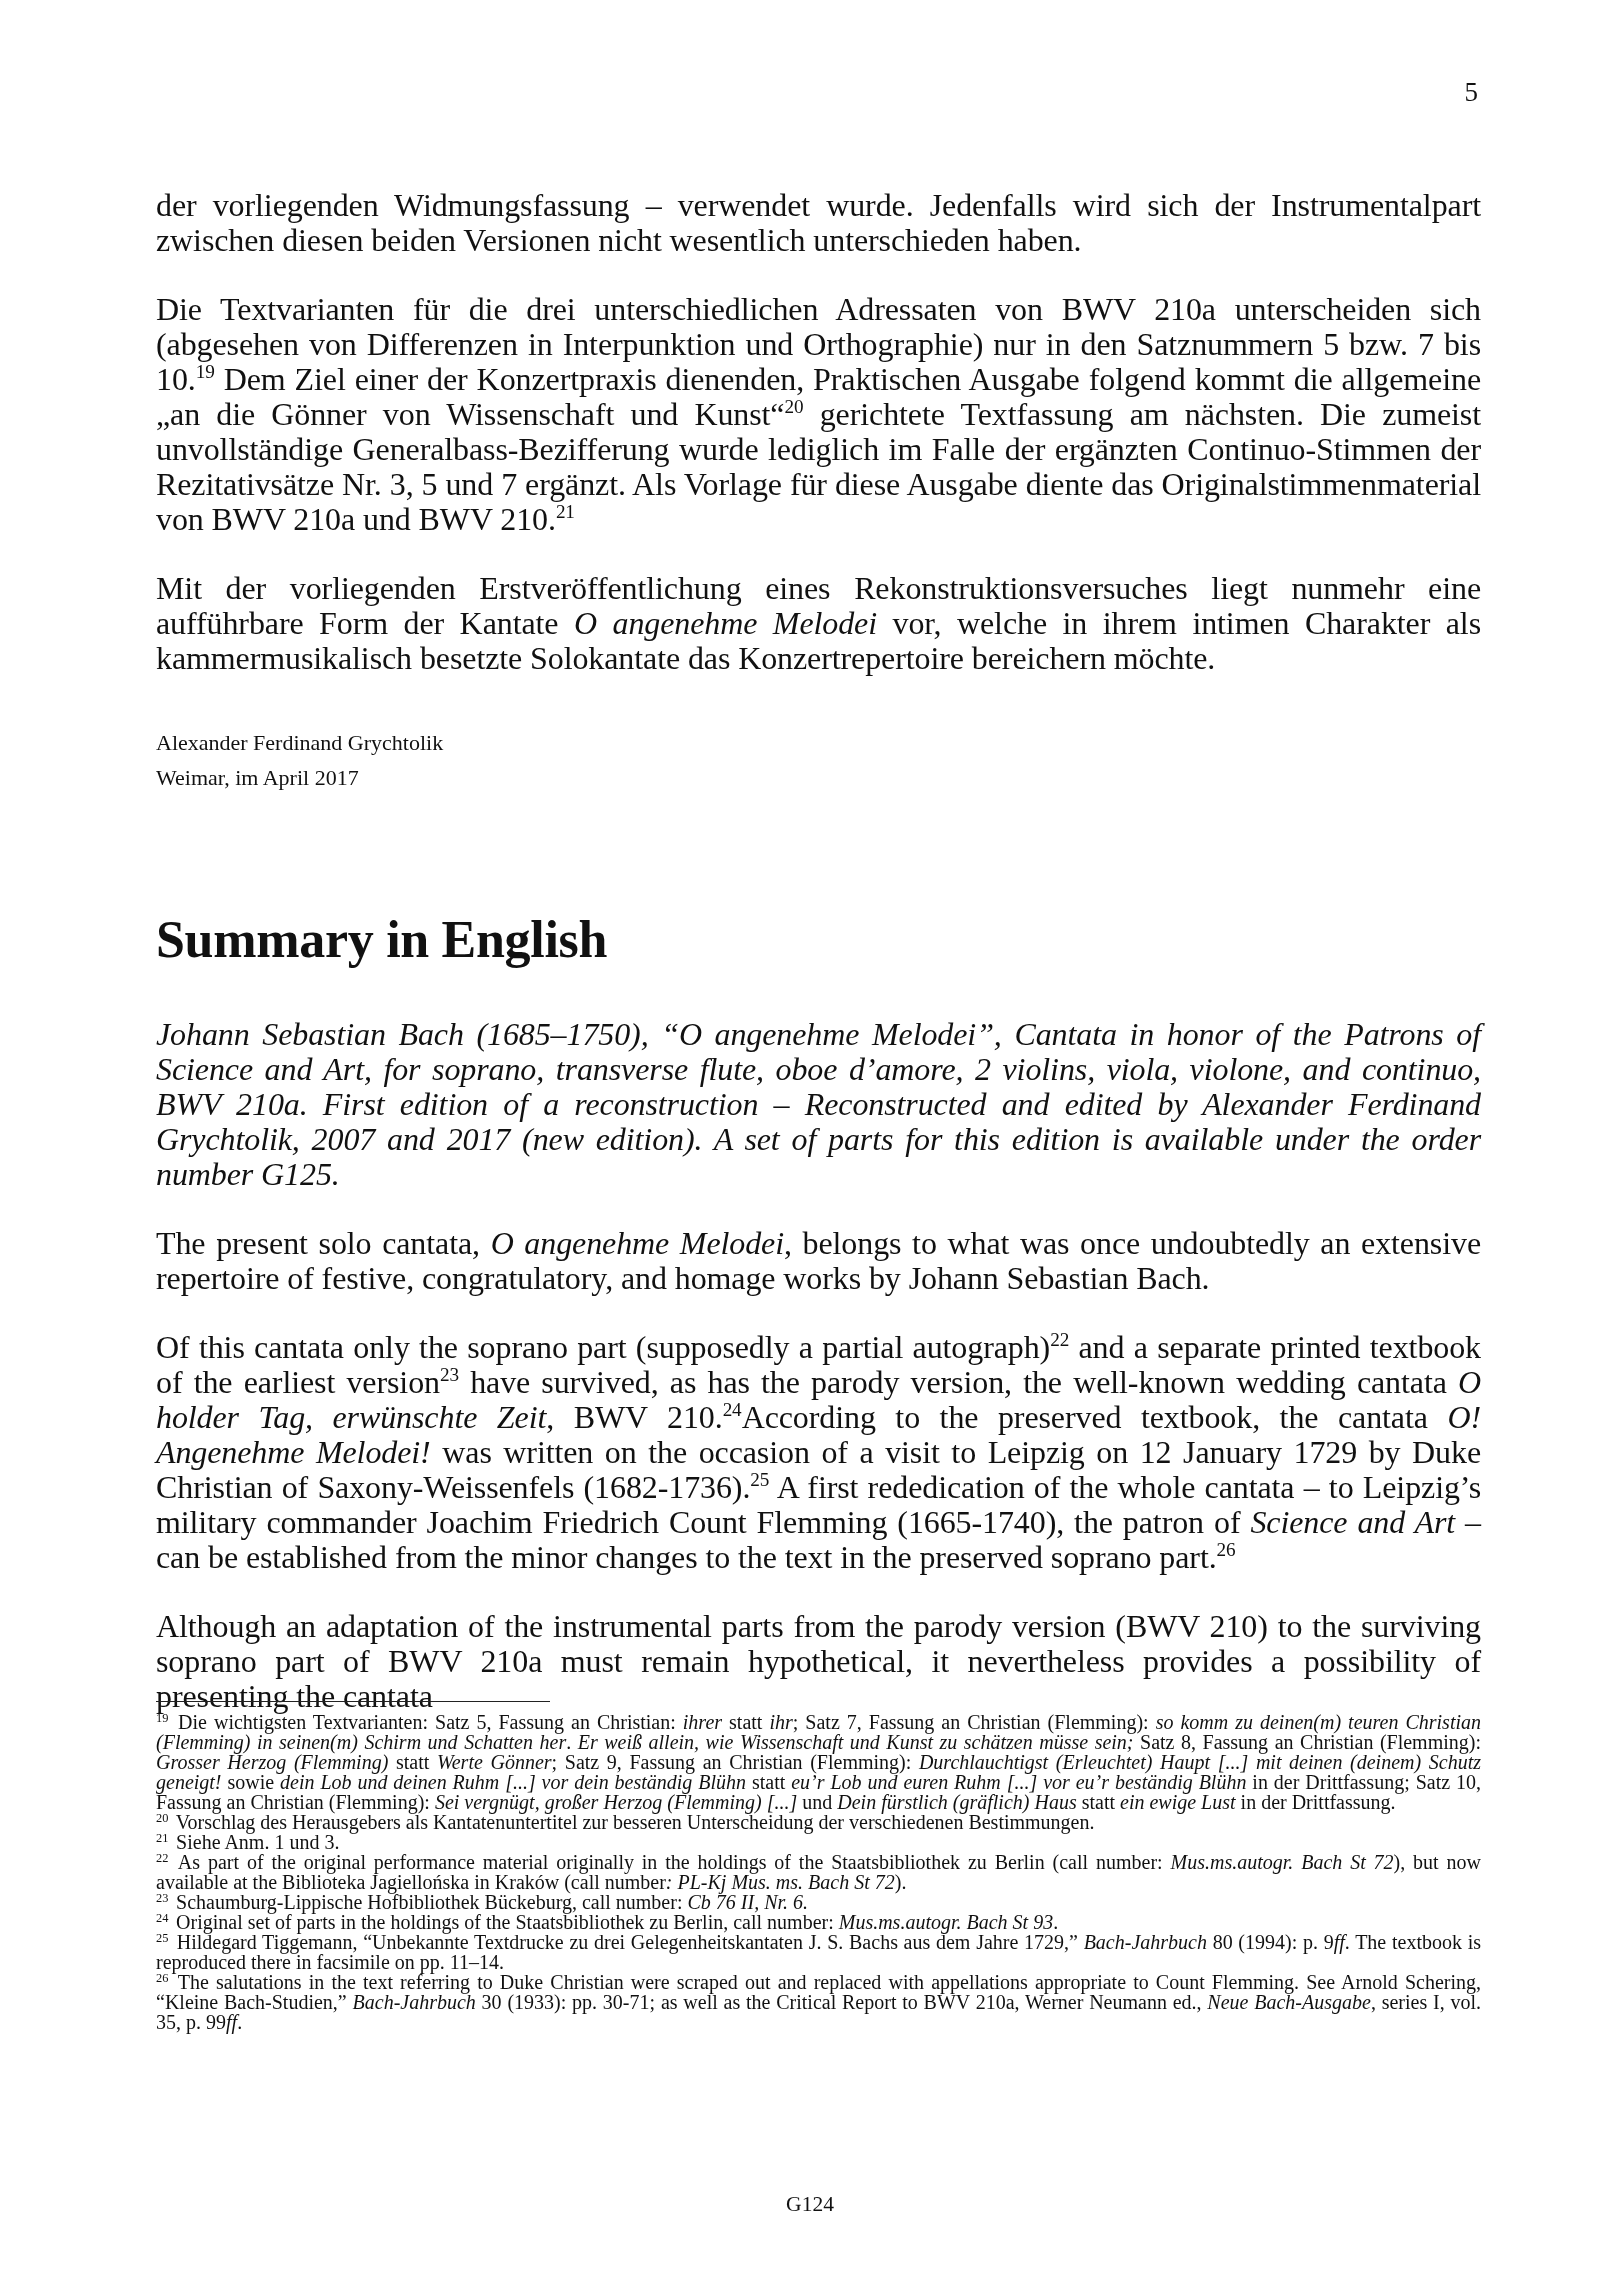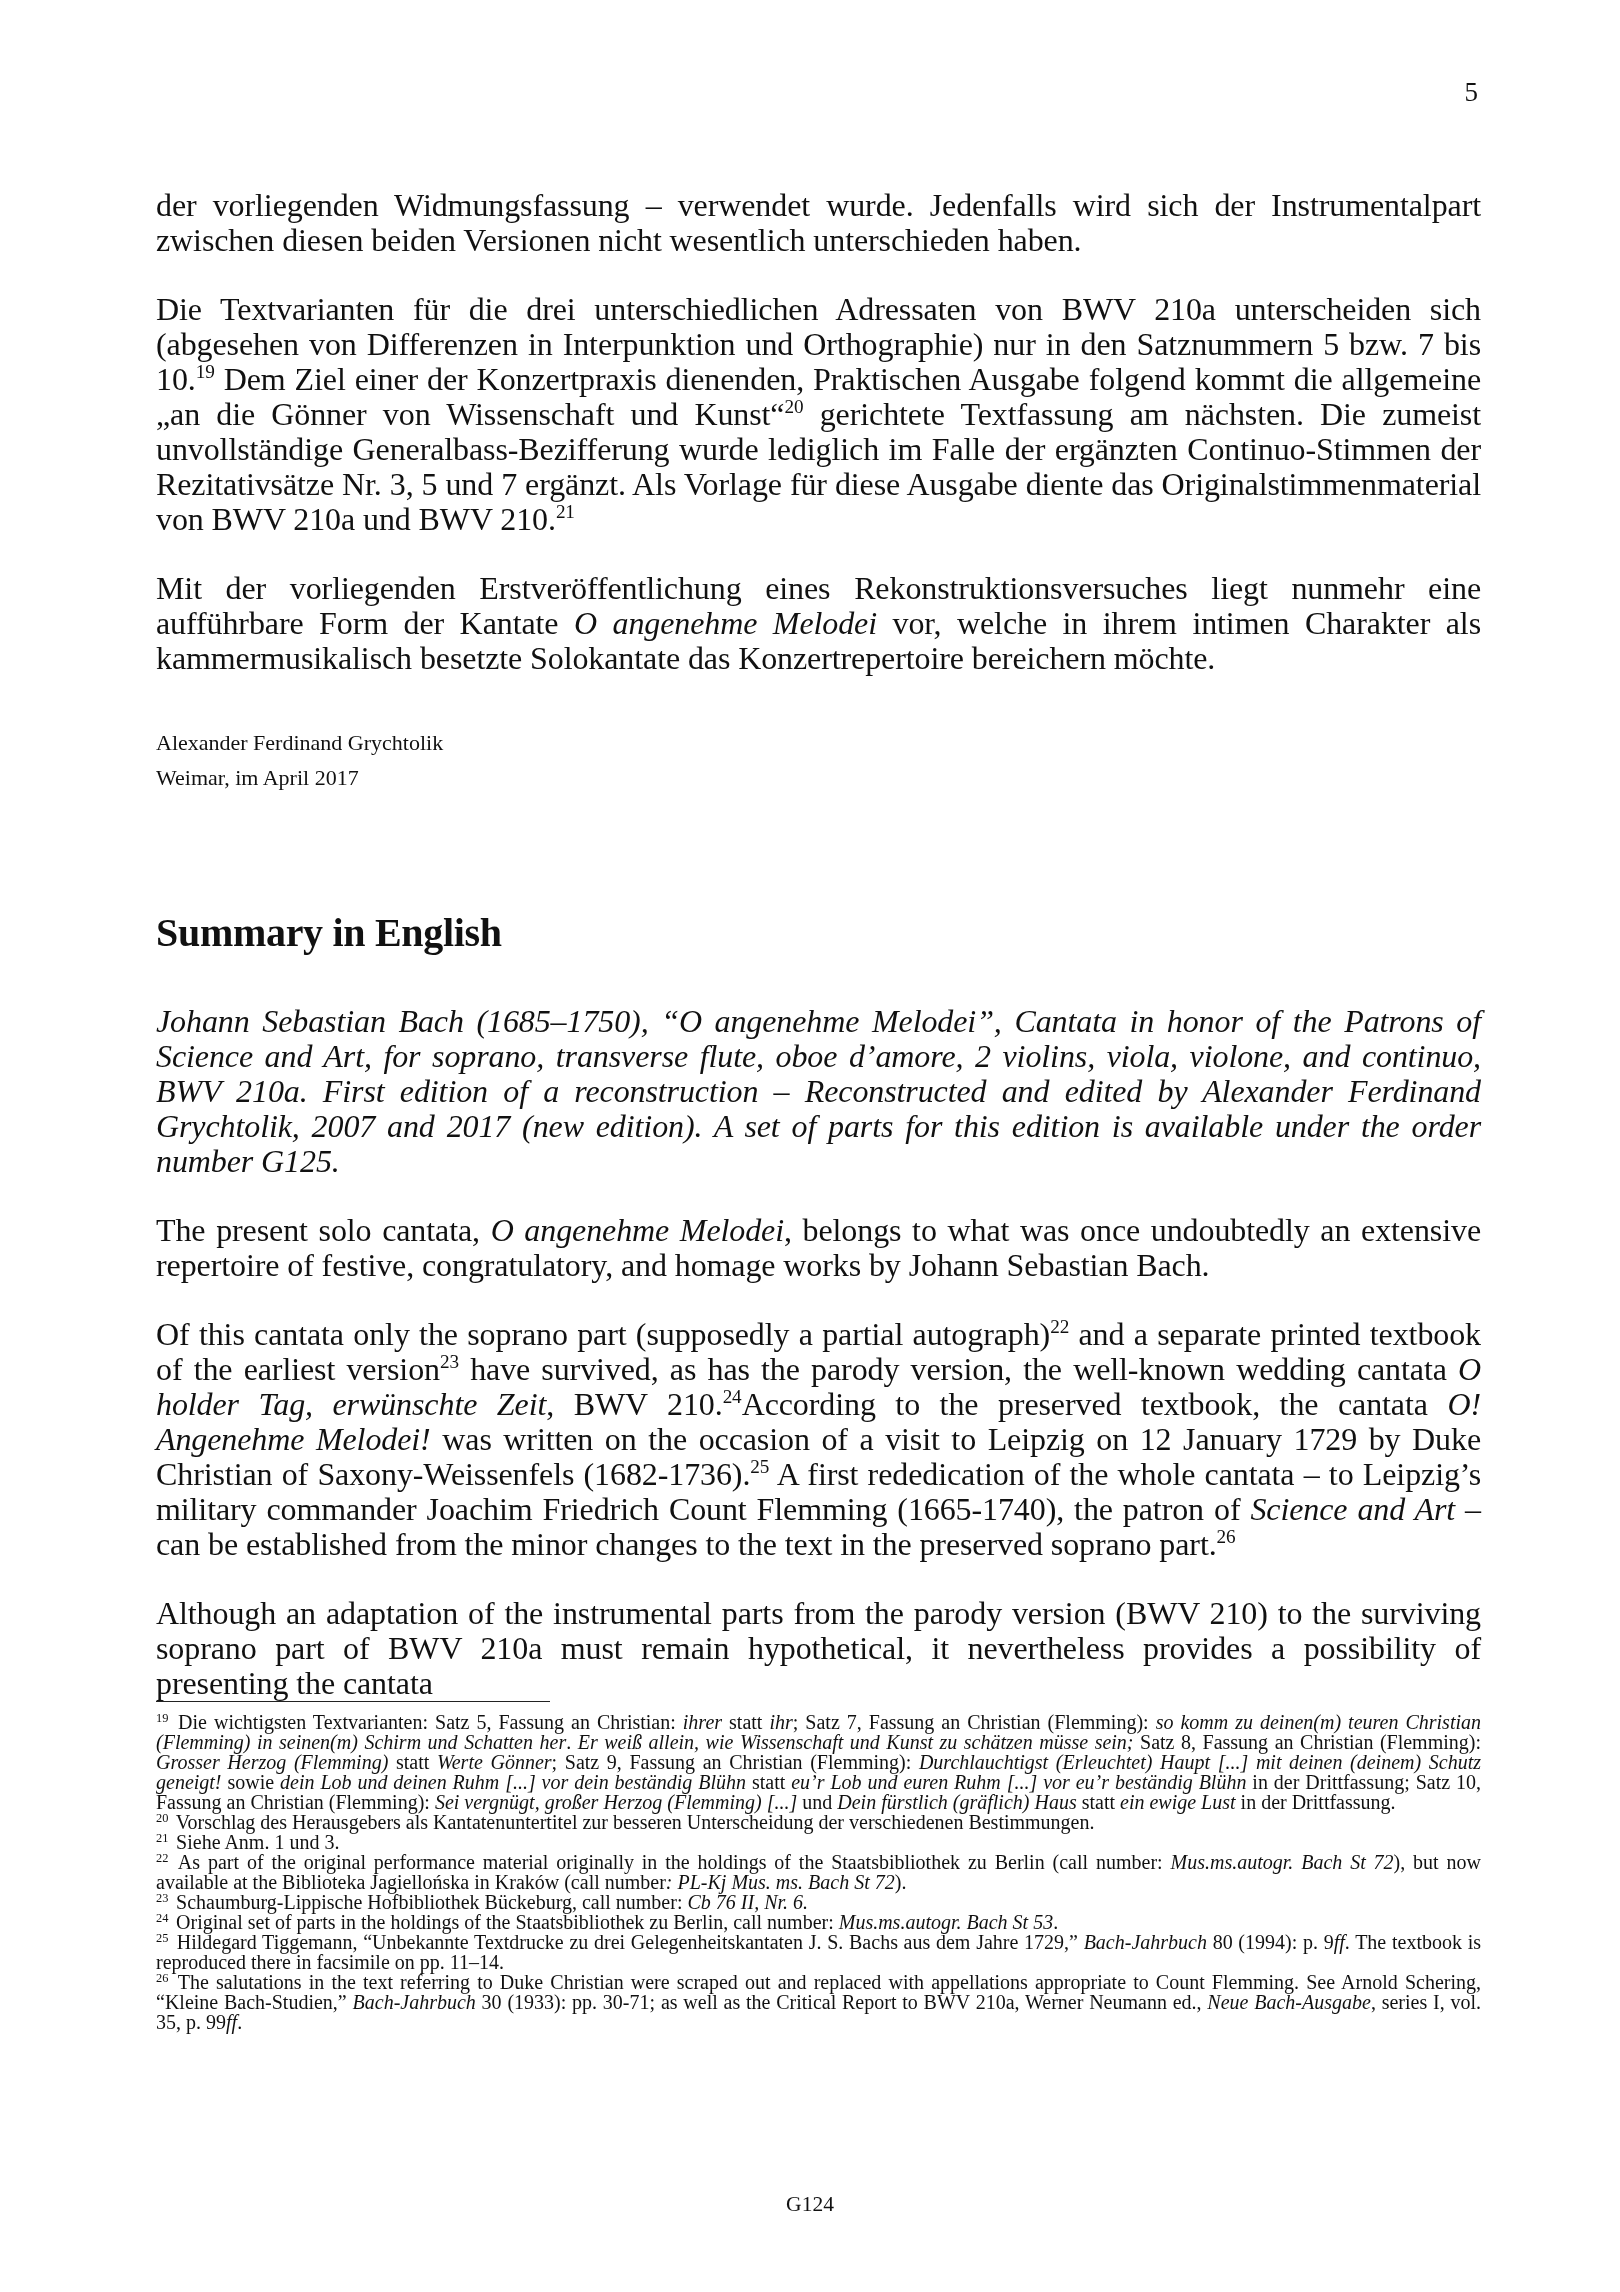--- a/index.html
+++ b/index.html
@@ -11,21 +11,21 @@
   .content { position: absolute; left: 156px; width: 1325px; top: 188px; }
   p.body {
     margin: 0; font-size: 32px; line-height: 35px; text-align: justify;
     letter-spacing: -0.1px;
   }
   p.body.gap-after { margin-bottom: 34px; }
   sup { font-size: 0.6em; line-height: 0; vertical-align: 0.65em; }
   i { font-style: italic; }
   .signature { font-size: 22px; line-height: 35px; margin-top: 49px; }
   h1.section-title {
-    font-size: 40px; font-weight: bold; margin: 116px 0 0 0; line-height: 1.1; letter-spacing: -0.3px;
+    font-size: 52px; font-weight: bold; margin: 116px 0 0 0; line-height: 1.1; letter-spacing: -0.3px;
   }
   .summary-block { margin-top: 49px; }
   .footnote-rule {
     position: absolute; left: 156px; top: 1701px; width: 394px; height: 0;
     border-top: 1.8px solid #222;
   }
   .footnotes {
     position: absolute; left: 156px; width: 1325px; top: 1712px;
     font-size: 20px; line-height: 20px; text-align: justify;
   }
@@ -59,19 +59,19 @@
 </div>
 
 <div class="footnote-rule"></div>
 
 <div class="footnotes">
   <p class="fn"><sup class="fn-num">19</sup><span> Die wichtigsten Textvarianten: Satz 5, Fassung an Christian: </span><i>ihrer</i><span> statt </span><i>ihr</i><span>; Satz 7, Fassung an Christian (Flemming): </span><i>so komm zu deinen(m) teuren Christian (Flemming) in seinen(m) Schirm und Schatten her</i><span>. </span><i>Er weiß allein, wie Wissenschaft und Kunst zu schätzen müsse sein;</i><span> Satz 8, Fassung an Christian (Flemming): </span><i>Grosser Herzog (Flemming)</i><span> statt </span><i>Werte Gönner</i><span>; Satz 9, Fassung an Christian (Flemming): </span><i>Durchlauchtigst (Erleuchtet) Haupt [...] mit deinen (deinem) Schutz geneigt!</i><span> sowie </span><i>dein Lob und deinen Ruhm [...] vor dein beständig Blühn</i><span> statt </span><i>eu’r Lob und euren Ruhm [...] vor eu’r beständig Blühn</i><span> in der Drittfassung; Satz 10, Fassung an Christian (Flemming): </span><i>Sei vergnügt, großer Herzog (Flemming) [...]</i><span> und </span><i>Dein fürstlich (gräflich) Haus</i><span> statt </span><i>ein ewige Lust</i><span> in der Drittfassung.</span></p>
   <p class="fn"><sup class="fn-num">20</sup><span> Vorschlag des Herausgebers als Kantatenuntertitel zur besseren Unterscheidung der verschiedenen Bestimmungen.</span></p>
   <p class="fn"><sup class="fn-num">21</sup><span> Siehe Anm. 1 und 3.</span></p>
   <p class="fn"><sup class="fn-num">22</sup><span> As part of the original performance material originally in the holdings of the Staatsbibliothek zu Berlin (call number: </span><i>Mus.ms.autogr. Bach St 72</i><span>), but now available at the Biblioteka Jagiellońska in Kraków (call number</span><i>: PL-Kj Mus. ms. Bach St 72</i><span>).</span></p>
   <p class="fn"><sup class="fn-num">23</sup><span> Schaumburg-Lippische Hofbibliothek Bückeburg, call number: </span><i>Cb 76 II, Nr. 6.</i></p>
-  <p class="fn"><sup class="fn-num">24</sup><span> Original set of parts in the holdings of the Staatsbibliothek zu Berlin, call number: </span><i>Mus.ms.autogr. Bach St 53</i><span>.</span></p>
+  <p class="fn"><sup class="fn-num">24</sup><span> Original set of parts in the holdings of the Staatsbibliothek zu Berlin, call number: </span><i>Mus.ms.autogr. Bach St 93</i><span>.</span></p>
   <p class="fn"><sup class="fn-num">25</sup><span> Hildegard Tiggemann, “Unbekannte Textdrucke zu drei Gelegenheitskantaten J. S. Bachs aus dem Jahre 1729,” </span><i>Bach-Jahrbuch</i><span> 80 (1994): p. 9</span><i>ff</i><span>. The textbook is reproduced there in facsimile on pp. 11–14.</span></p>
   <p class="fn"><sup class="fn-num">26</sup><span> The salutations in the text referring to Duke Christian were scraped out and replaced with appellations appropriate to Count Flemming. See Arnold Schering, “Kleine Bach-Studien,” </span><i>Bach-Jahrbuch</i><span> 30 (1933): pp. 30-71; as well as the Critical Report to BWV 210a, Werner Neumann ed., </span><i>Neue Bach-Ausgabe</i><span>, series I, vol. 35, p. 99</span><i>ff</i><span>.</span></p>
 </div>
 
 <div class="footer-code">G124</div>
 
 
 </body></html>

